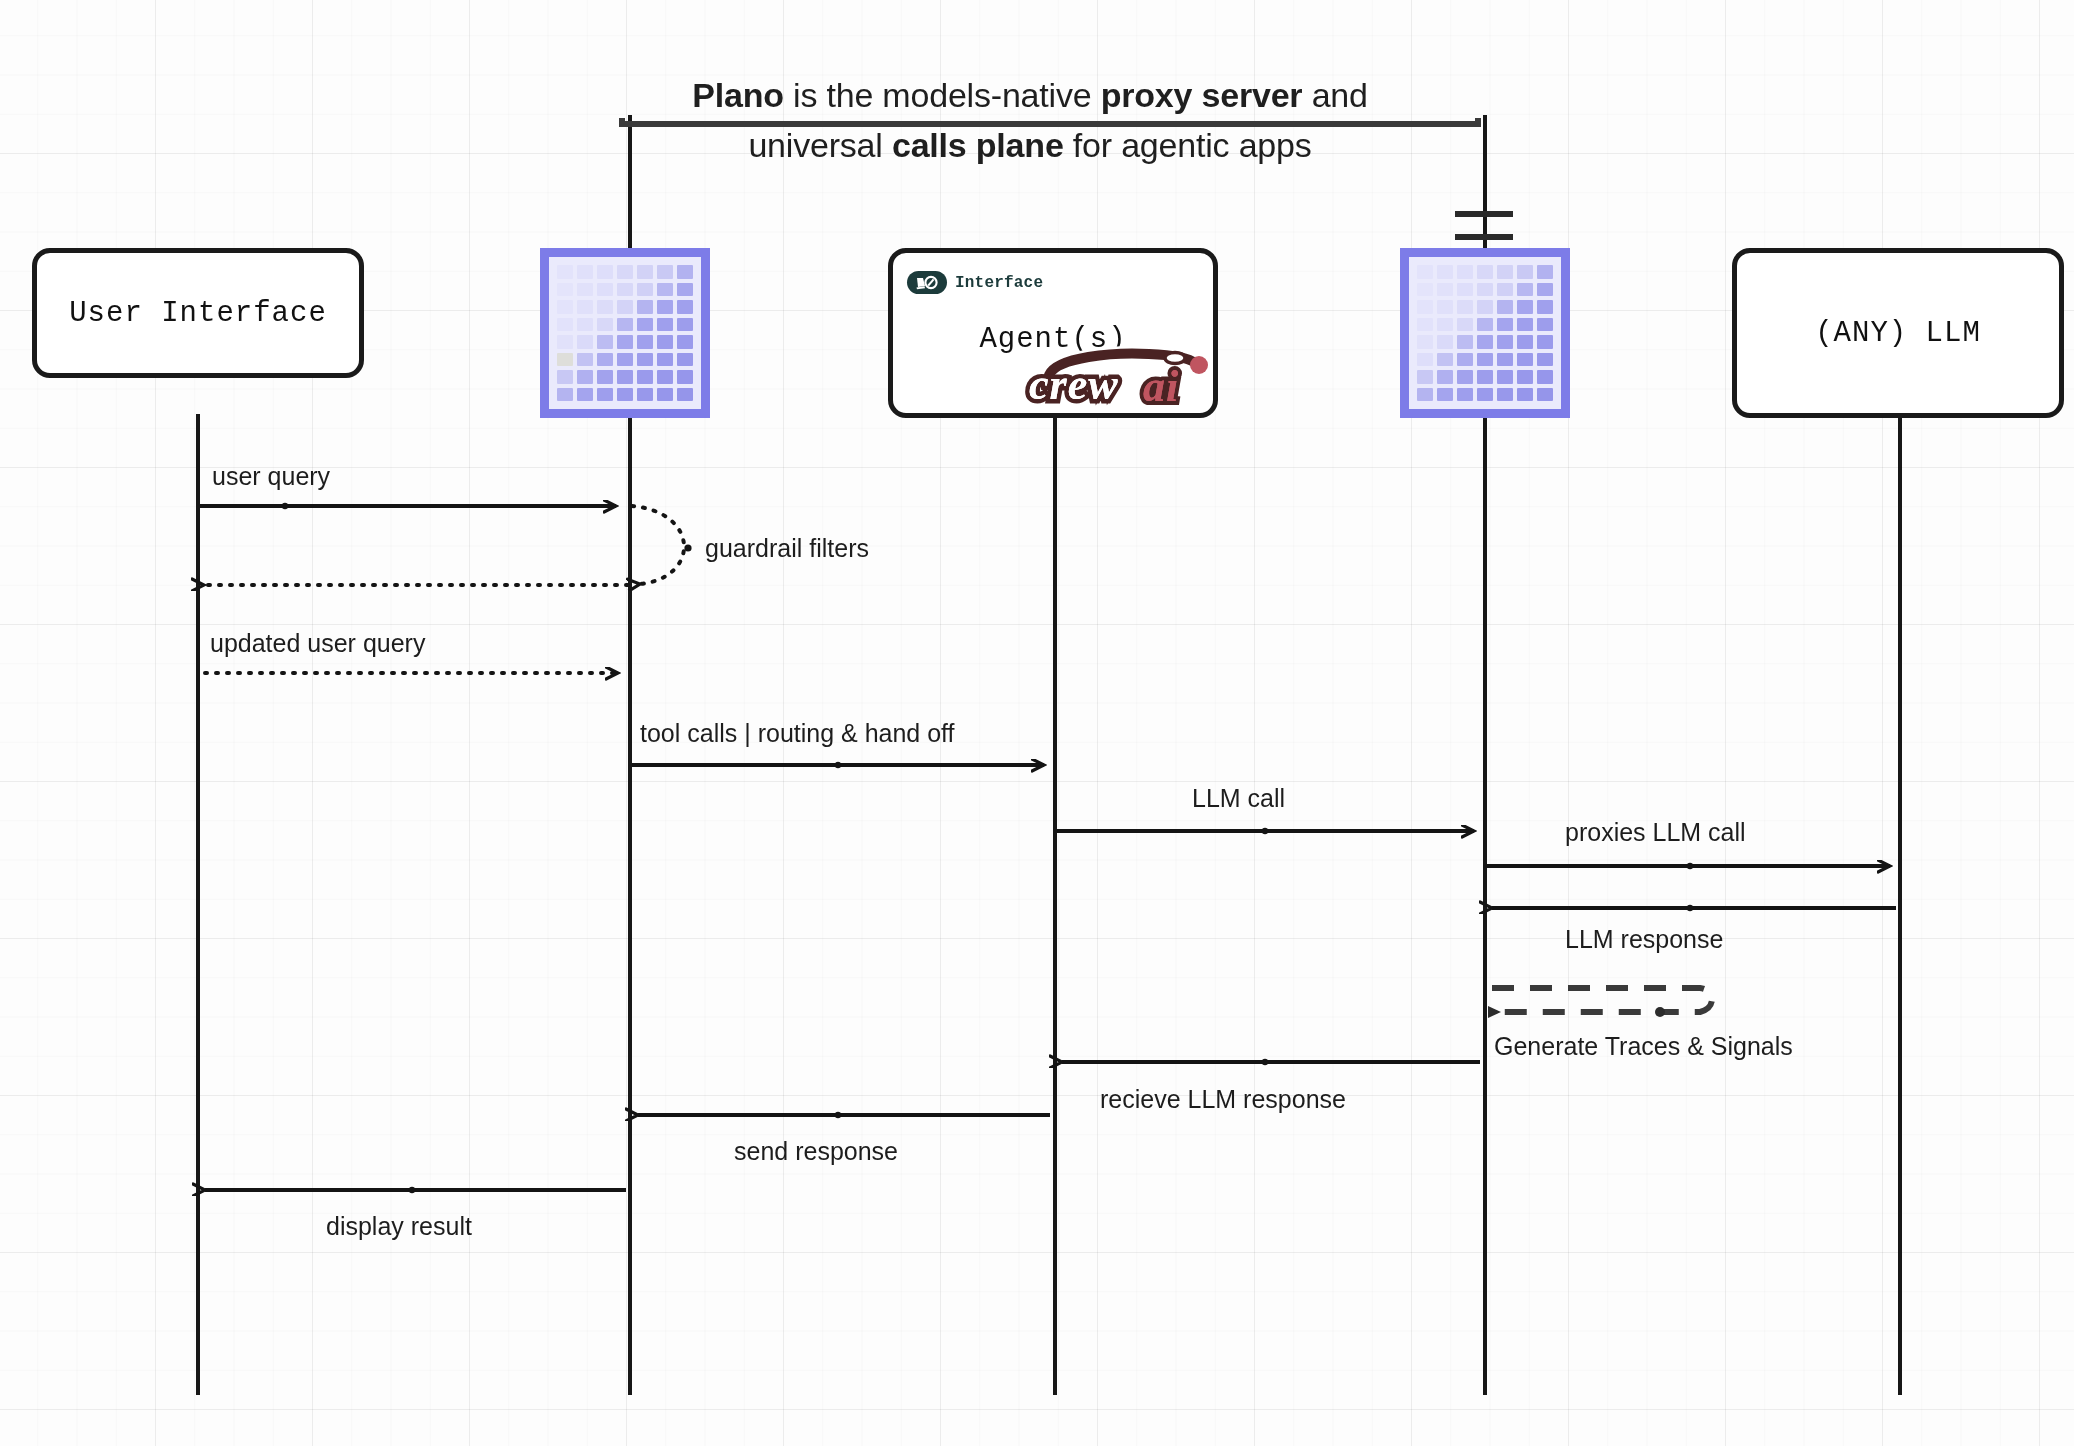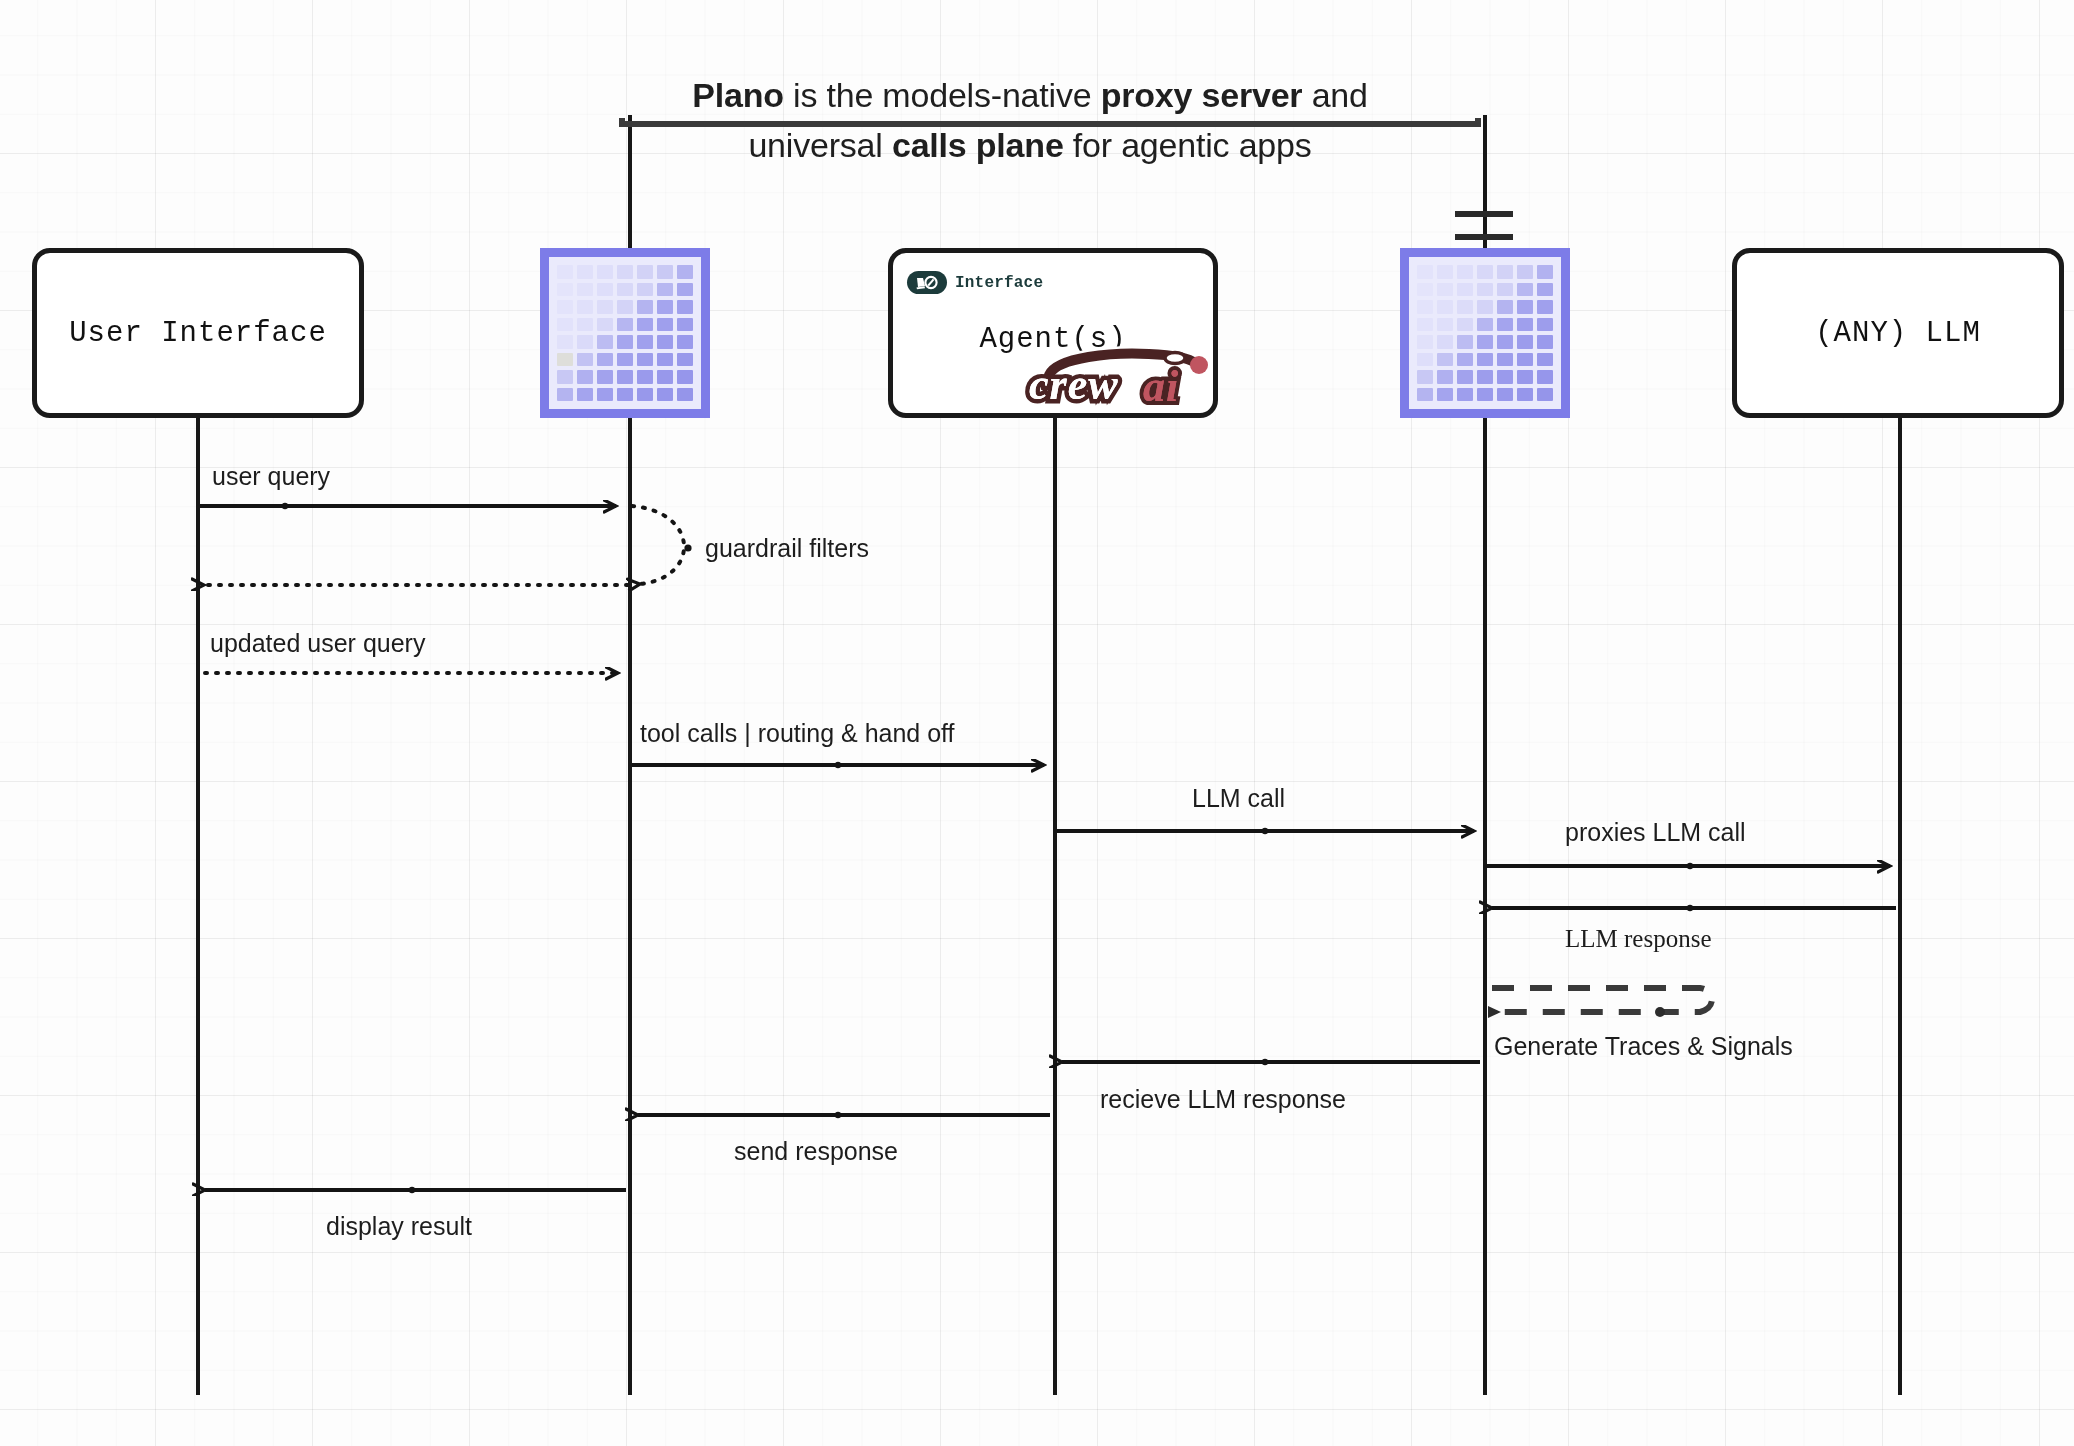--- a/index.html
+++ b/index.html
@@ -144,21 +144,21 @@
   <div class="lifeline" style="left:1053px; top:414px; height:981px;"></div>
   <div class="lifeline" style="left:1483px; top:115px; height:1280px;"></div>
   <div class="lifeline" style="left:1898px; top:414px; height:981px;"></div>
 
   <svg class="overlay" viewBox="0 0 2074 1446">
     <path d="M 622 118 L 622 124 L 1478 124 L 1478 118" fill="none" stroke="#3a3a3a" stroke-width="6"></path>
     <line x1="1455" y1="214" x2="1513" y2="214" stroke="#2a2a2a" stroke-width="6"></line>
     <line x1="1455" y1="237" x2="1513" y2="237" stroke="#2a2a2a" stroke-width="6"></line>
   </svg>
 
-  <div class="pbox" style="left:32px; top:248px; width:332px; height:170px;">
+  <div class="pbox" style="left:32px; top:248px; width:332px; height:130px;">
     <span>User Interface</span>
   </div>
 
   <div class="plogo" style="left:540px; top:248px; width:170px; height:170px;">
     <div class="inner">
       <i style="background:#e3e3fb"></i>
         <i style="background:#e0e0fa"></i>
         <i style="background:#dedefa"></i>
         <i style="background:#d8d8f8"></i>
         <i style="background:#d2d2f6"></i>
@@ -392,21 +392,21 @@
   <div class="msglabel" style="left:705px; top:534px;">guardrail filters</div>
 
   <div class="msglabel" style="left:210px; top:629px;">updated user query</div>
 
   <div class="msglabel" style="left:640px; top:719px;text-align:center;">tool calls | routing &amp; hand off</div>
 
   <div class="msglabel" style="left:1192px; top:784px;">LLM call</div>
 
   <div class="msglabel" style="left:1565px; top:818px;">proxies LLM call</div>
 
-  <div class="msglabel" style="left:1565px; top:925px;font-family:Liberation Serif, serif;">LLM response</div>
+  <div class="msglabel" style="left:1565px; top:925px;">LLM response</div>
 
   <div class="msglabel" style="left:1494px; top:1032px;">Generate Traces &amp; Signals</div>
 
   <div class="msglabel" style="left:1100px; top:1085px;">recieve LLM response</div>
 
   <div class="msglabel" style="left:734px; top:1137px;">send response</div>
 
   <div class="msglabel" style="left:326px; top:1212px;">display result</div>
 
 </div>

